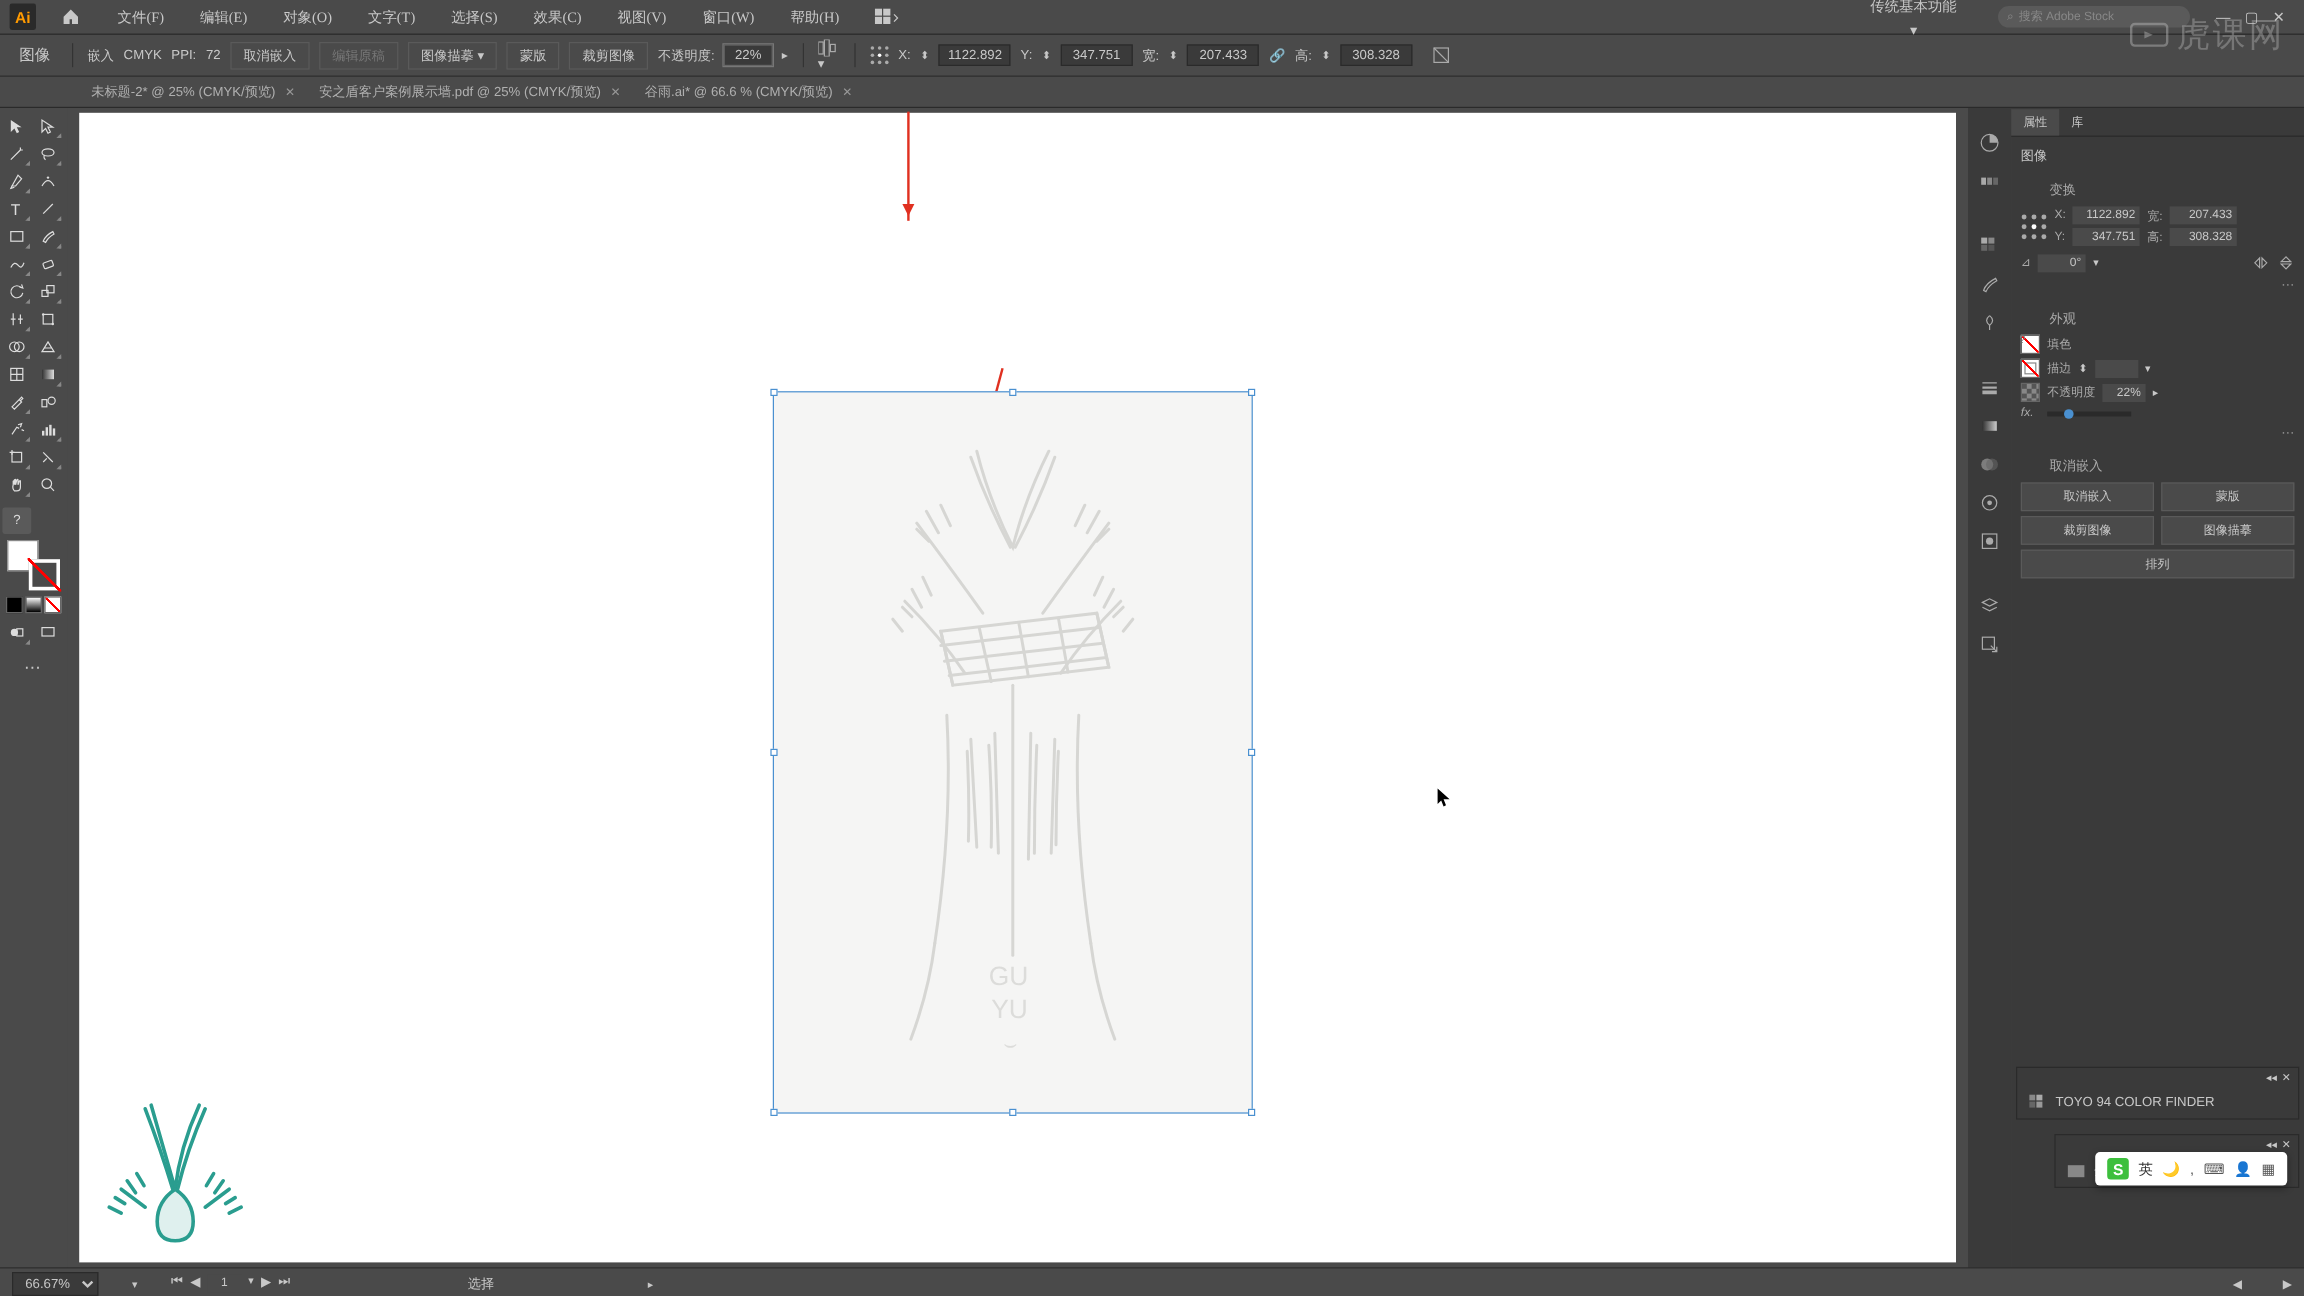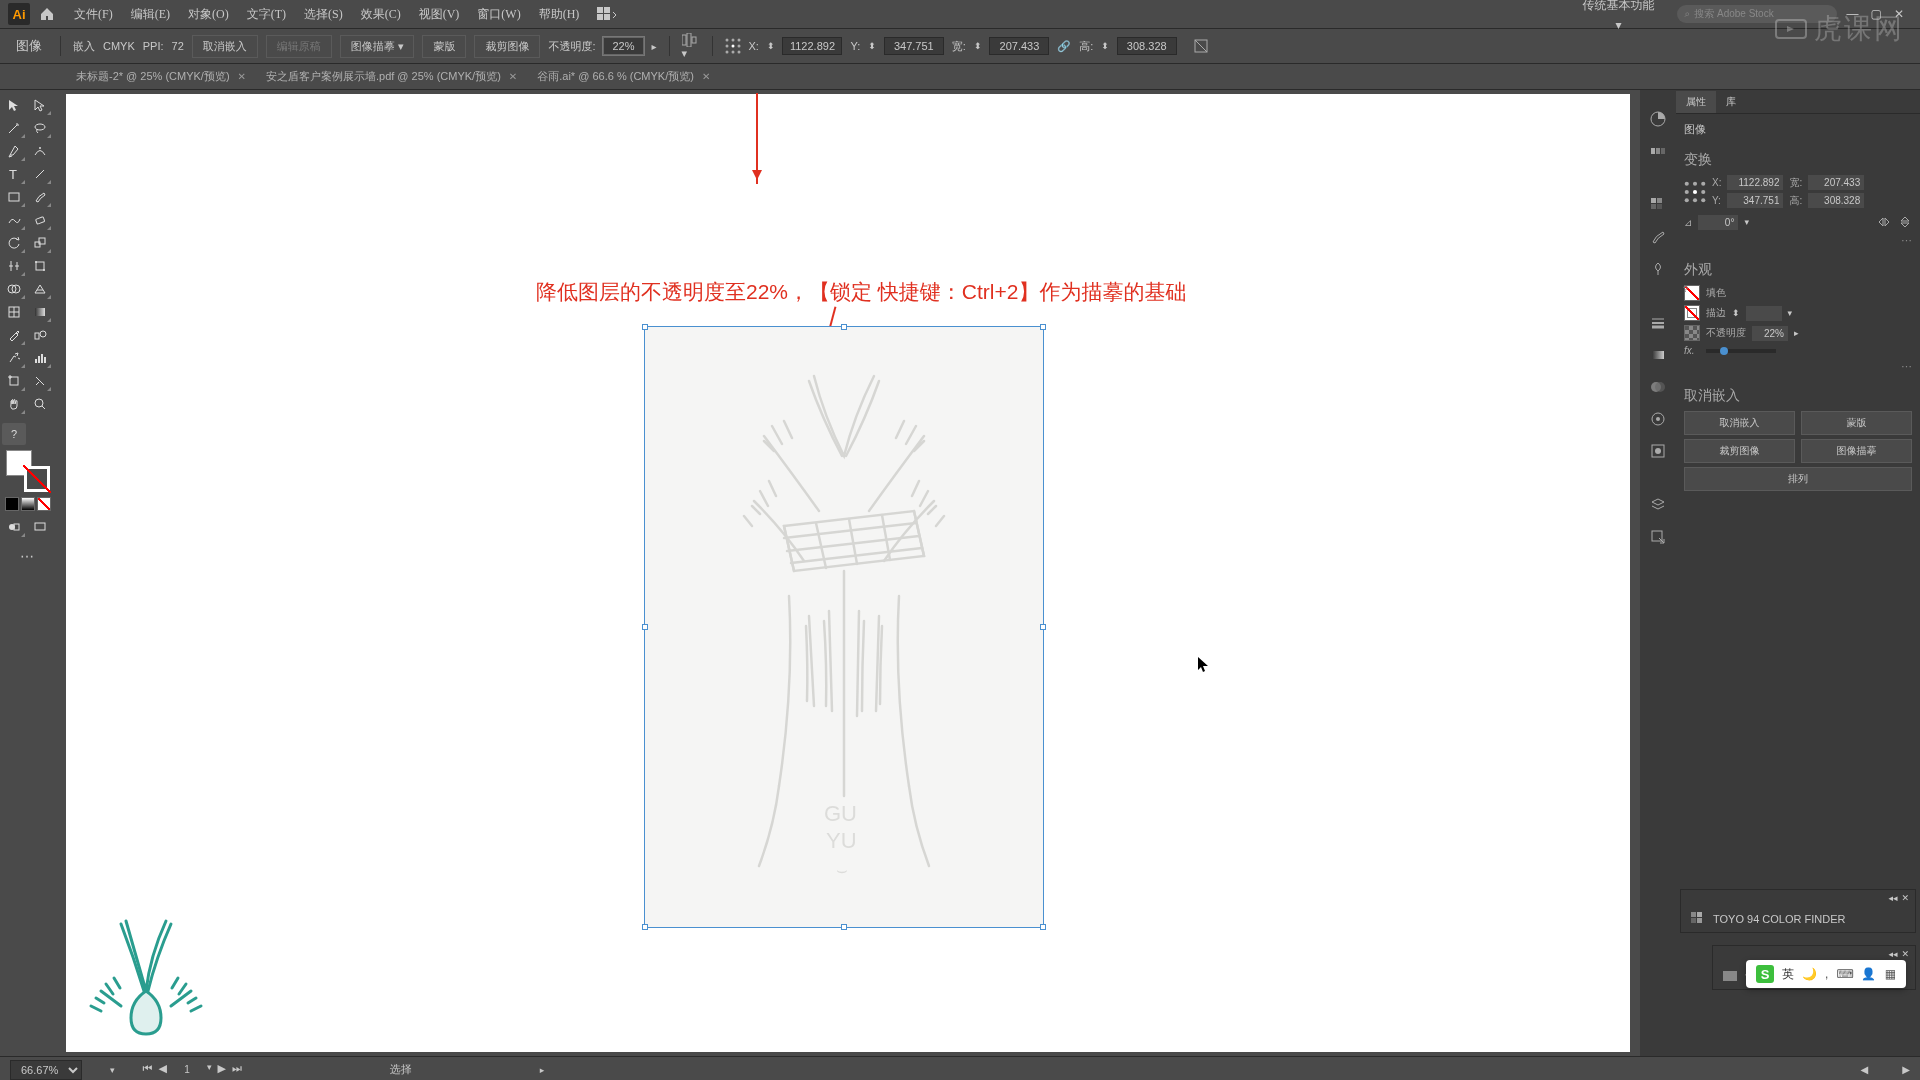--- a/index.html
+++ b/index.html
@@ -1,19 +1,19 @@
 <!DOCTYPE html>
 <html><head>
 <meta charset="utf-8">
 <style>
 * { margin: 0; padding: 0; box-sizing: border-box; font-family: "Microsoft YaHei", sans-serif; }
 body { background: #4a4a4a; width: 1920px; height: 1080px; overflow: hidden; position: relative; font-size: 12px; color: #c8c8c8; }
 
 
-.menubar { height: 28px; background: #4a4a4a; display: flex; align-items: center; padding: 0 8px; gap: 2px; }
+.menubar { height: 28px; background: #4a4a4a; display: flex; align-items: center; padding: 0 8px; gap: 14px; }
 .ai-logo { width: 22px; height: 22px; background: #2a2a2a; color: #ff9a00; font-weight: bold; display: flex; align-items: center; justify-content: center; font-size: 13px; border-radius: 2px; margin-right: 4px; }
 .home-icon { width: 22px; height: 22px; display: flex; align-items: center; justify-content: center; margin-right: 6px; }
 .menu-item { padding: 4px 8px; font-size: 12px; cursor: pointer; font-family: Liberation Serif, serif; }
 .workspace-switch { margin-left: auto; padding: 4px 12px; display: flex; align-items: center; gap: 4px; flex-direction: column; }
 .search-box { width: 160px; height: 18px; background: #5a5a5a; border-radius: 9px; margin: 0 8px; display: flex; align-items: center; padding: 0 8px; color: #888; font-size: 10px; }
 .window-ctrl { display: flex; gap: 12px; padding-right: 8px; }
 
 
 .controlbar { height: 36px; background: #4a4a4a; border-top: 1px solid #2a2a2a; border-bottom: 1px solid #2a2a2a; display: flex; align-items: center; padding: 0 10px; gap: 8px; font-size: 11px; }
 .cb-label { padding: 2px 6px; }
@@ -63,21 +63,21 @@
 .dock { width: 36px; background: #3a3a3a; display: flex; flex-direction: column; padding-top: 18px; gap: 10px; align-items: center; }
 .dock-ic { width: 22px; height: 22px; display: flex; align-items: center; justify-content: center; cursor: pointer; }
 
 
 .props { width: 244px; background: #3a3a3a; display: flex; flex-direction: column; font-size: 11px; }
 .props-tabs { display: flex; height: 24px; align-items: center; border-bottom: 1px solid #2a2a2a; }
 .props-tab { padding: 4px 10px; font-size: 10px; cursor: pointer; }
 .props-tab.active { background: #4a4a4a; }
 .props-body { flex: 1; padding: 8px; overflow-y: auto; }
 .props-section { margin-bottom: 14px; }
-.props-section-title { font-size: 14px; color: #aaa; margin-bottom: 6px; }
+.props-section-title { font-size: 11px; color: #aaa; margin-bottom: 6px; margin-left: 24px; }
 .props-row { display: flex; align-items: center; gap: 6px; margin-bottom: 4px; }
 .props-label { font-size: 10px; color: #aaa; }
 .props-val { background: #4a4a4a; border: none; color: #c8c8c8; width: 56px; font-size: 10px; padding: 2px 4px; text-align: right; }
 .props-btn { flex: 1; background: #4a4a4a; border: 1px solid #5a5a5a; padding: 4px 0; font-size: 10px; color: #c8c8c8; cursor: pointer; text-align: center; }
 .swatch-sq { width: 16px; height: 16px; border: 1px solid #666; }
 .slider { width: 70px; height: 4px; background: #2a2a2a; position: relative; }
 .slider-knob { width: 8px; height: 8px; background: #4a90d0; border-radius: 50%; position: absolute; top: -2px; left: 14px; }
 
 
 .aux-panel { margin: 6px 4px; background: #3a3a3a; border: 1px solid #2a2a2a; }
@@ -438,21 +438,20 @@
         </div>
       </div>
     <div class="tool-row" style="margin-top:6px;">
         <div class="tool wide" style="text-align:center;font-size:14px;">⋯</div>
       </div>
   </div>
 
   <div class="canvas-wrap">
     <div class="canvas"></div>
     <div class="arrow1"></div>
-    <div class="annotation">降低图层的不透明度至22%，【锁定 快捷键：Ctrl+2】作为描摹的基础</div>
     <div class="arrow2"></div>
     <div class="artboard">
       <svg width="400" height="602" viewBox="0 0 400 602" style="opacity:0.5;">
         <g stroke="#b8b8b4" stroke-width="2.5" fill="none" stroke-linecap="round">
           <path d="M170 50 Q180 90 200 130 Q210 90 230 50"></path>
           <path d="M165 55 Q178 92 198 130"></path>
           <path d="M235 55 Q222 92 202 130"></path>
           <path d="M120 110 Q150 150 175 185 M120 115 L130 125 M128 100 L138 118 M140 95 L148 112"></path>
           <path d="M280 110 Q250 150 225 185 M280 115 L270 125 M272 100 L262 118 M260 95 L252 112"></path>
           <path d="M110 175 Q140 205 160 235 M108 180 L116 188 M116 165 L124 180 M100 190 L108 200 M125 155 L132 170"></path>

